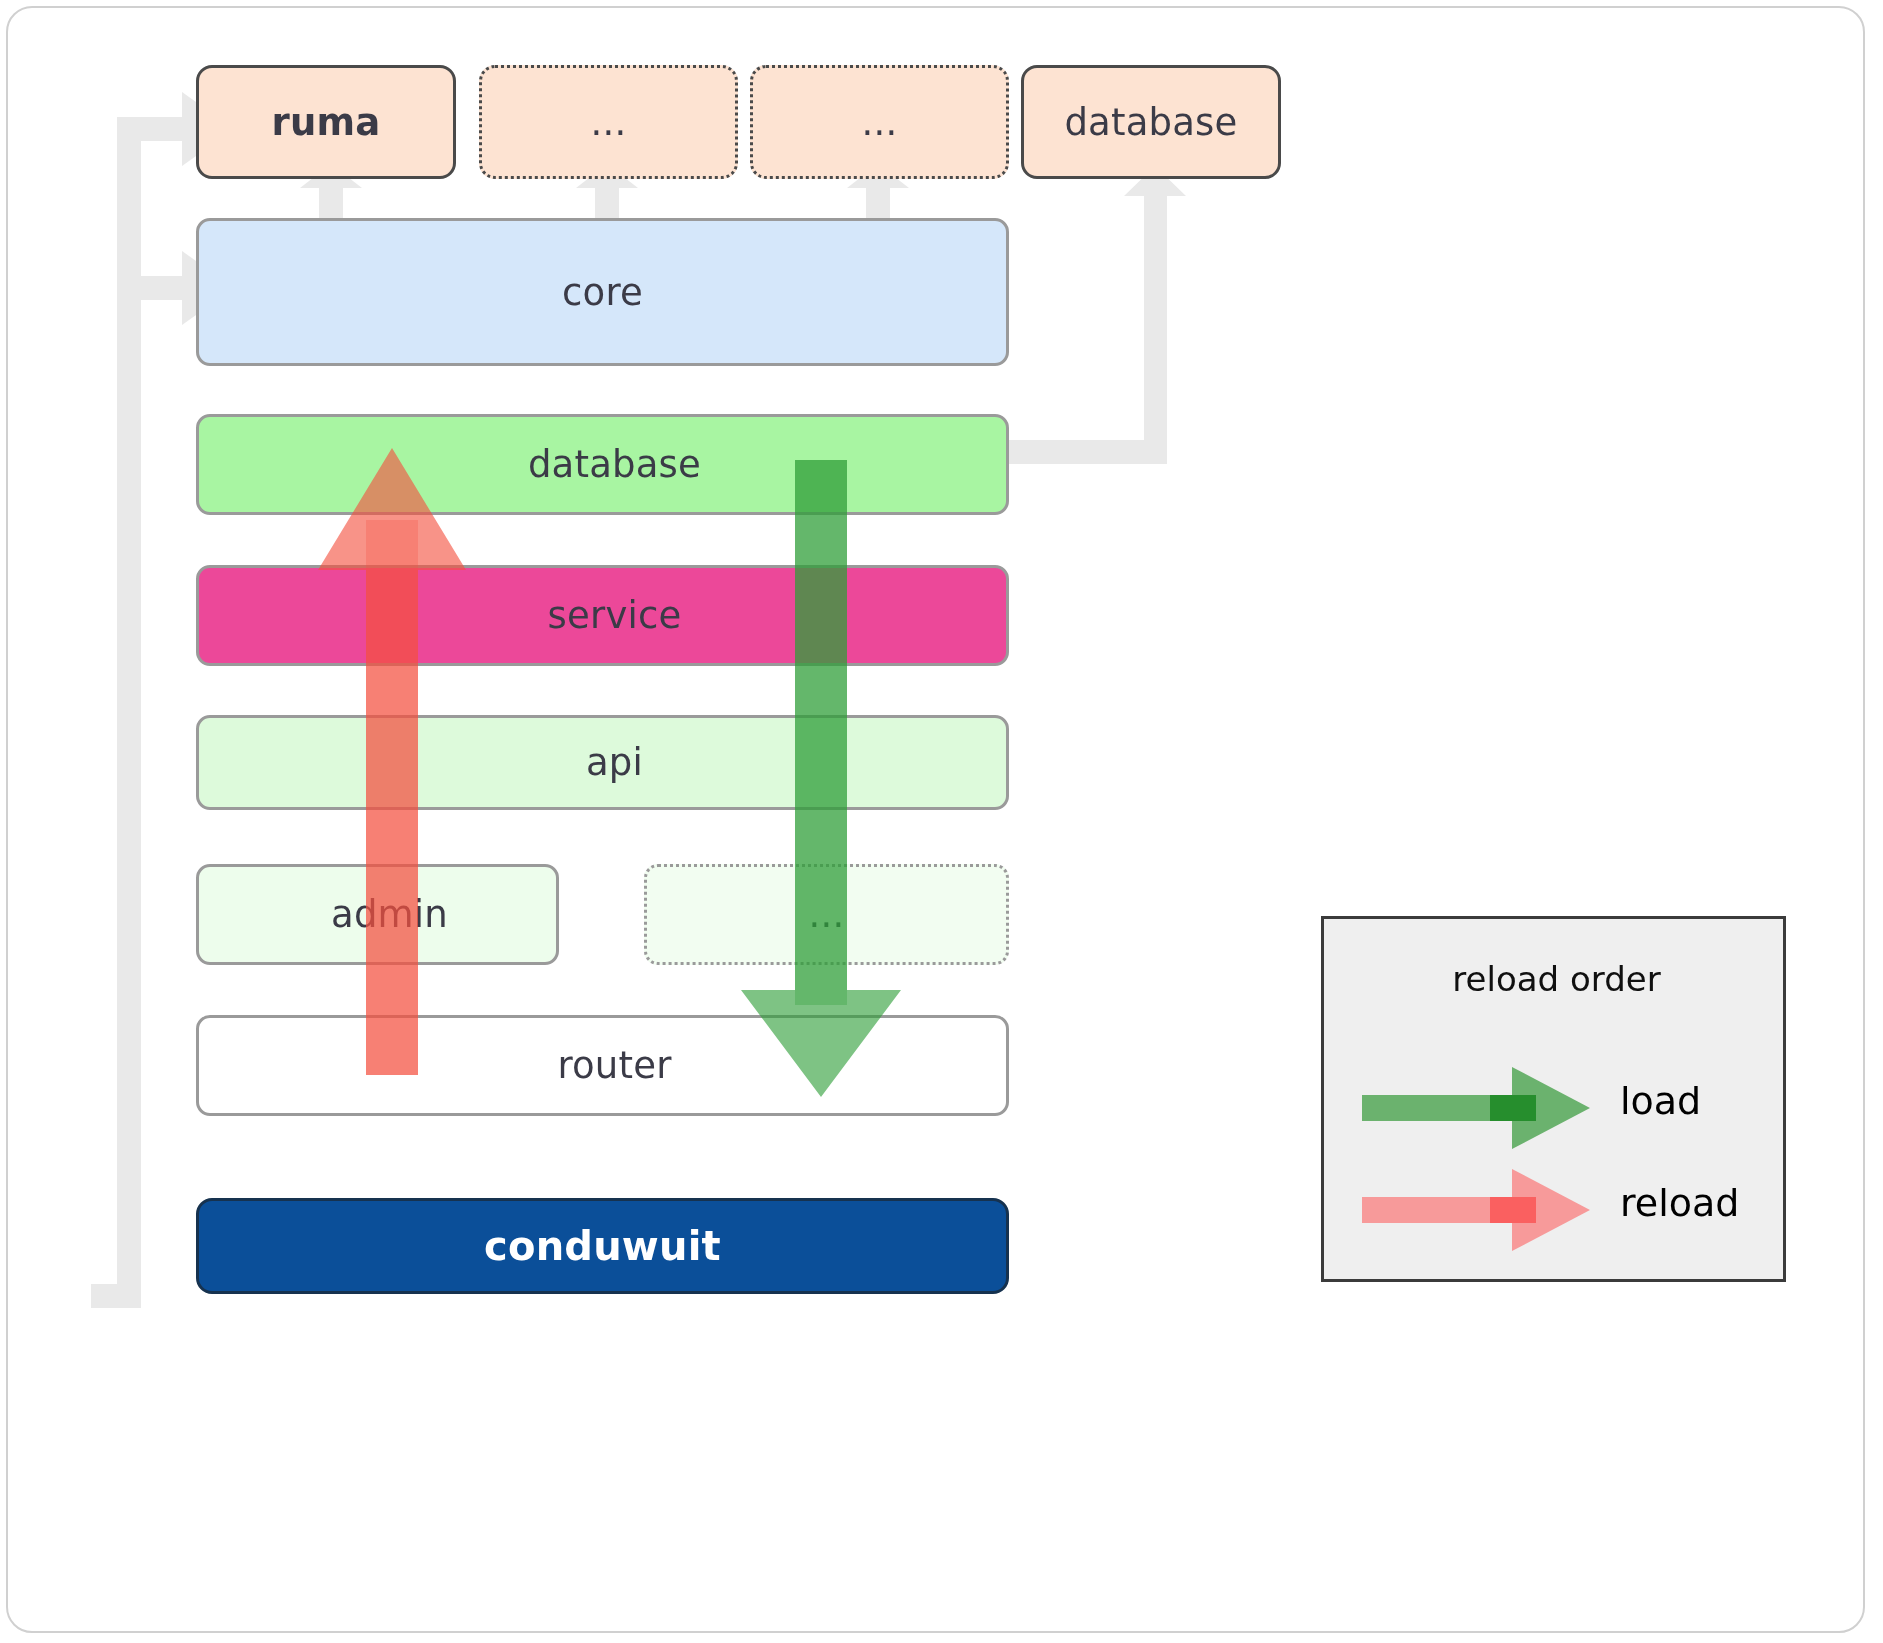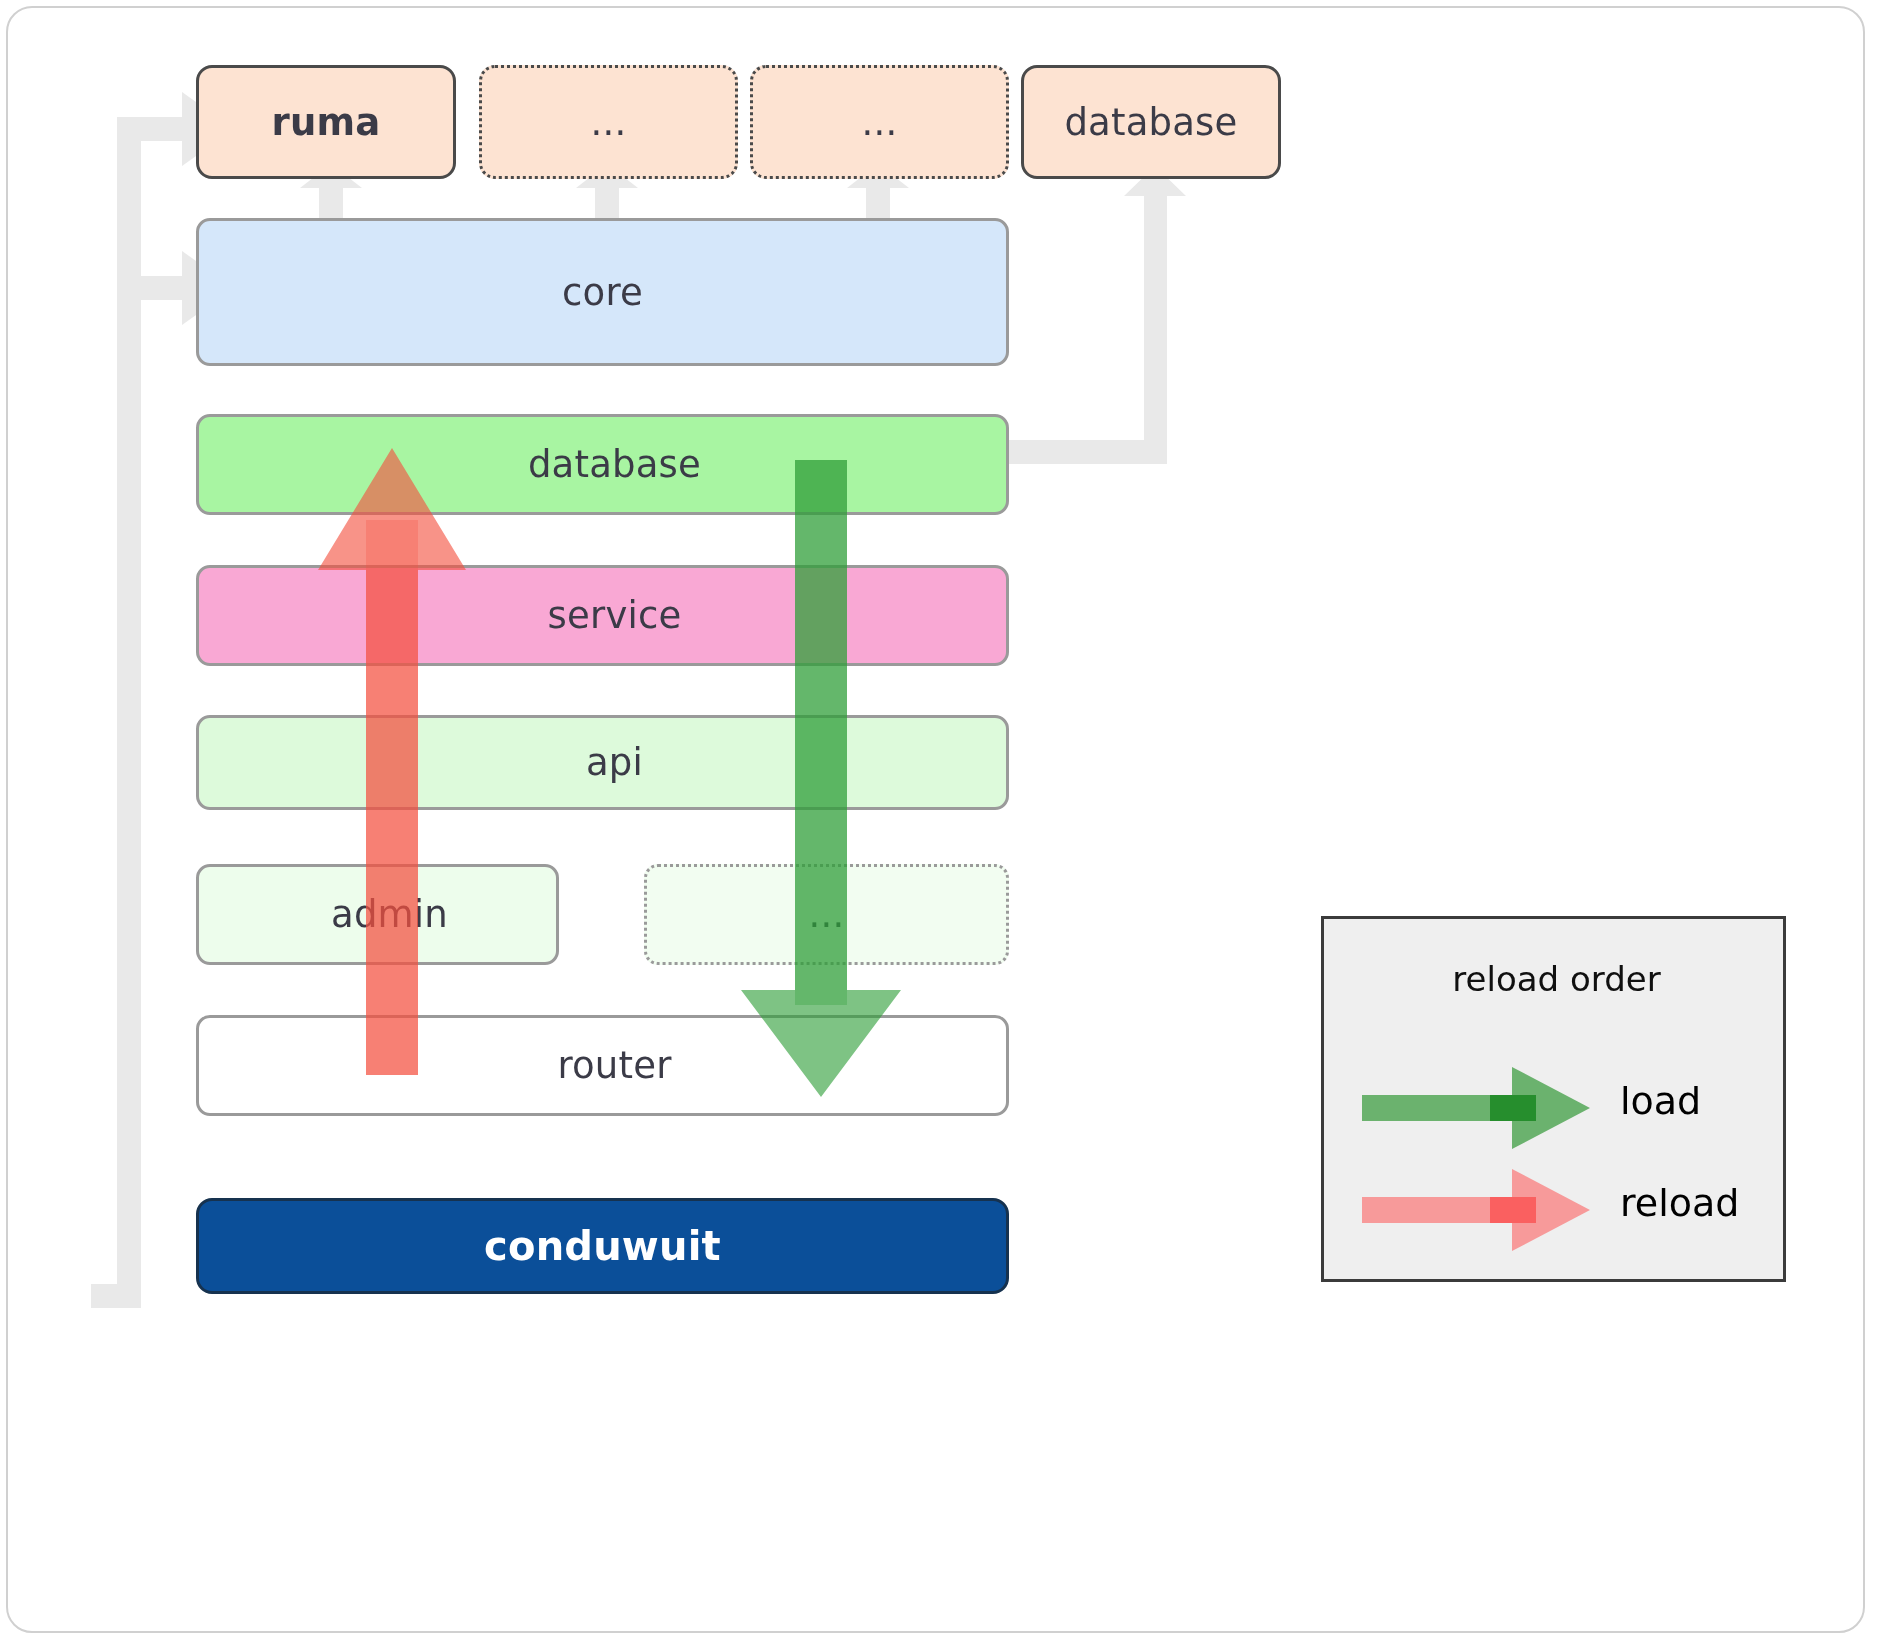--- a/index.html
+++ b/index.html
@@ -181,21 +181,21 @@
     <span>database</span>
   </div>
 
   <div class="node core" style="left:196px; top:218px; width:813px; height:148px;">
     <span>core</span>
   </div>
 
   <div class="node lyr" style="left:196px; top:414px; width:813px; height:101px; background:#a8f5a2;">
     <span>database</span>
   </div>
-  <div class="node lyr" style="left:196px; top:565px; width:813px; height:101px; background:#f9a8d4;">
+  <div class="node lyr" style="left:196px; top:565px; width:813px; height:101px; background:#ec4899;">
     <span>service</span>
   </div>
   <div class="node lyr" style="left:196px; top:715px; width:813px; height:95px; background:#ddfadb;">
     <span>api</span>
   </div>
   <div class="node lyr" style="left:196px; top:864px; width:363px; height:101px; background:#edfdec;">
     <span>admin</span>
   </div>
   <div class="node lyr-dotted" style="left:644px; top:864px; width:365px; height:101px; background:#f2fdf1;">
     <span>...</span>

